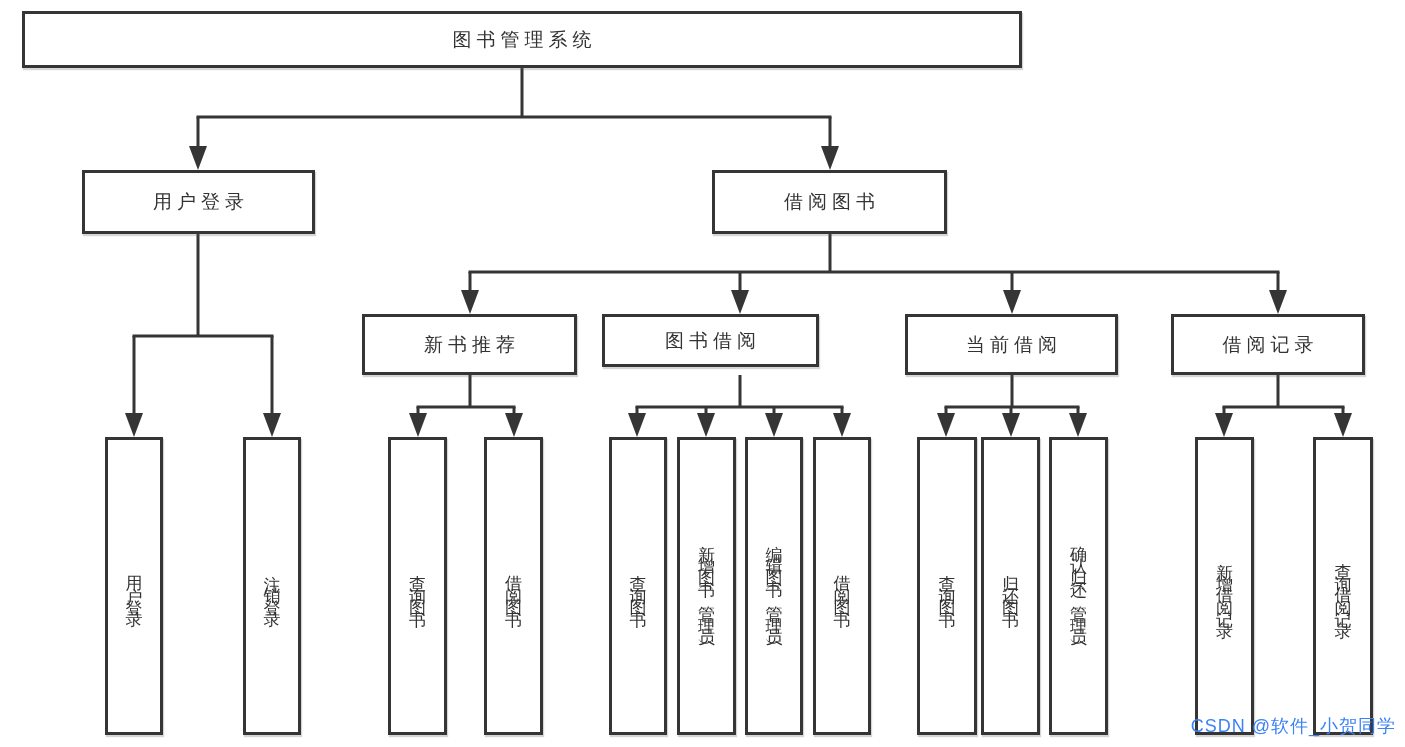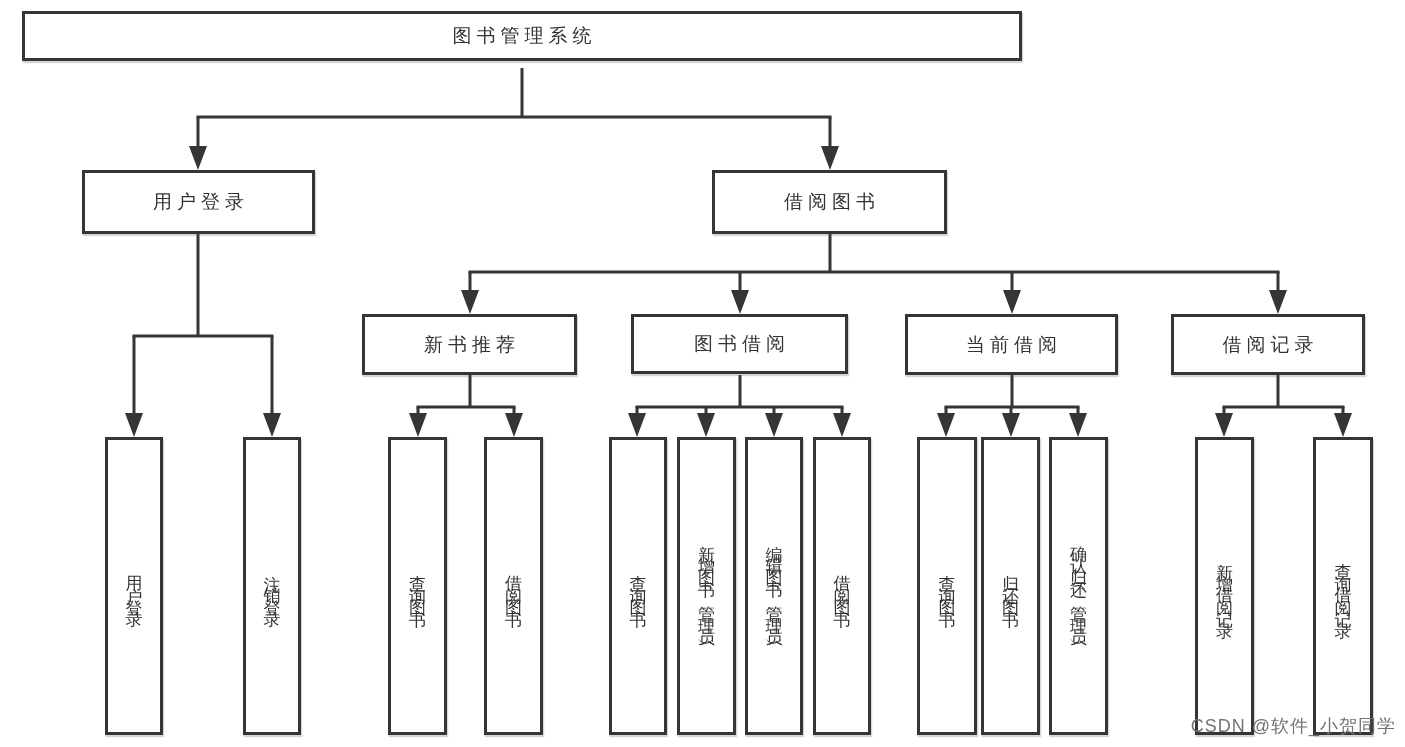--- a/index.html
+++ b/index.html
@@ -47,21 +47,21 @@
     color: #333333;
   }
   #watermark {
     position: absolute;
     left: 1186px;
     top: 714px;
     width: 210px;
     text-align: right;
     font-size: 18px;
     letter-spacing: 1px;
-    color: #737373;
+    color: #3b82f6;
     white-space: nowrap;
   }
 </style>
 </head>
 <body>
 
 <div id="canvas">
 
   <svg id="connectors" width="1405" height="747" viewBox="0 0 1405 747">
     <g stroke="#353535" stroke-width="3" fill="none">
@@ -129,35 +129,35 @@
 
       <polygon points="937,413 955,413 946,437"></polygon>
       <polygon points="1002,413 1020,413 1011,437"></polygon>
       <polygon points="1069,413 1087,413 1078,437"></polygon>
 
       <polygon points="1215,413 1233,413 1224,437"></polygon>
       <polygon points="1334,413 1352,413 1343,437"></polygon>
     </g>
   </svg>
 
-  <div class="hbox" style="left:22px; top:11px; width:1000px; height:50px;">
+  <div class="hbox" style="left:22px; top:11px; width:1000px; height:57px;">
     <span>图书管理系统</span>
   </div>
 
   <div class="hbox" style="left:82px; top:170px; width:233px; height:64px;">
     <span>用户登录</span>
   </div>
   <div class="hbox" style="left:712px; top:170px; width:235px; height:64px;">
     <span>借阅图书</span>
   </div>
 
   <div class="hbox" style="left:362px; top:314px; width:215px; height:61px;text-align:center;">
     <span>新书推荐</span>
   </div>
-  <div class="hbox" style="left:631px; top:314px; width:217px; height:60px;">
+  <div class="hbox" style="left:602px; top:314px; width:217px; height:53px;">
     <span>图书借阅</span>
   </div>
   <div class="hbox" style="left:905px; top:314px; width:213px; height:61px;">
     <span>当前借阅</span>
   </div>
   <div class="hbox" style="left:1171px; top:314px; width:194px; height:61px;">
     <span>借阅记录</span>
   </div>
 
   <div class="vbox" style="left:105px; top:437px; width:58px; height:298px;">

